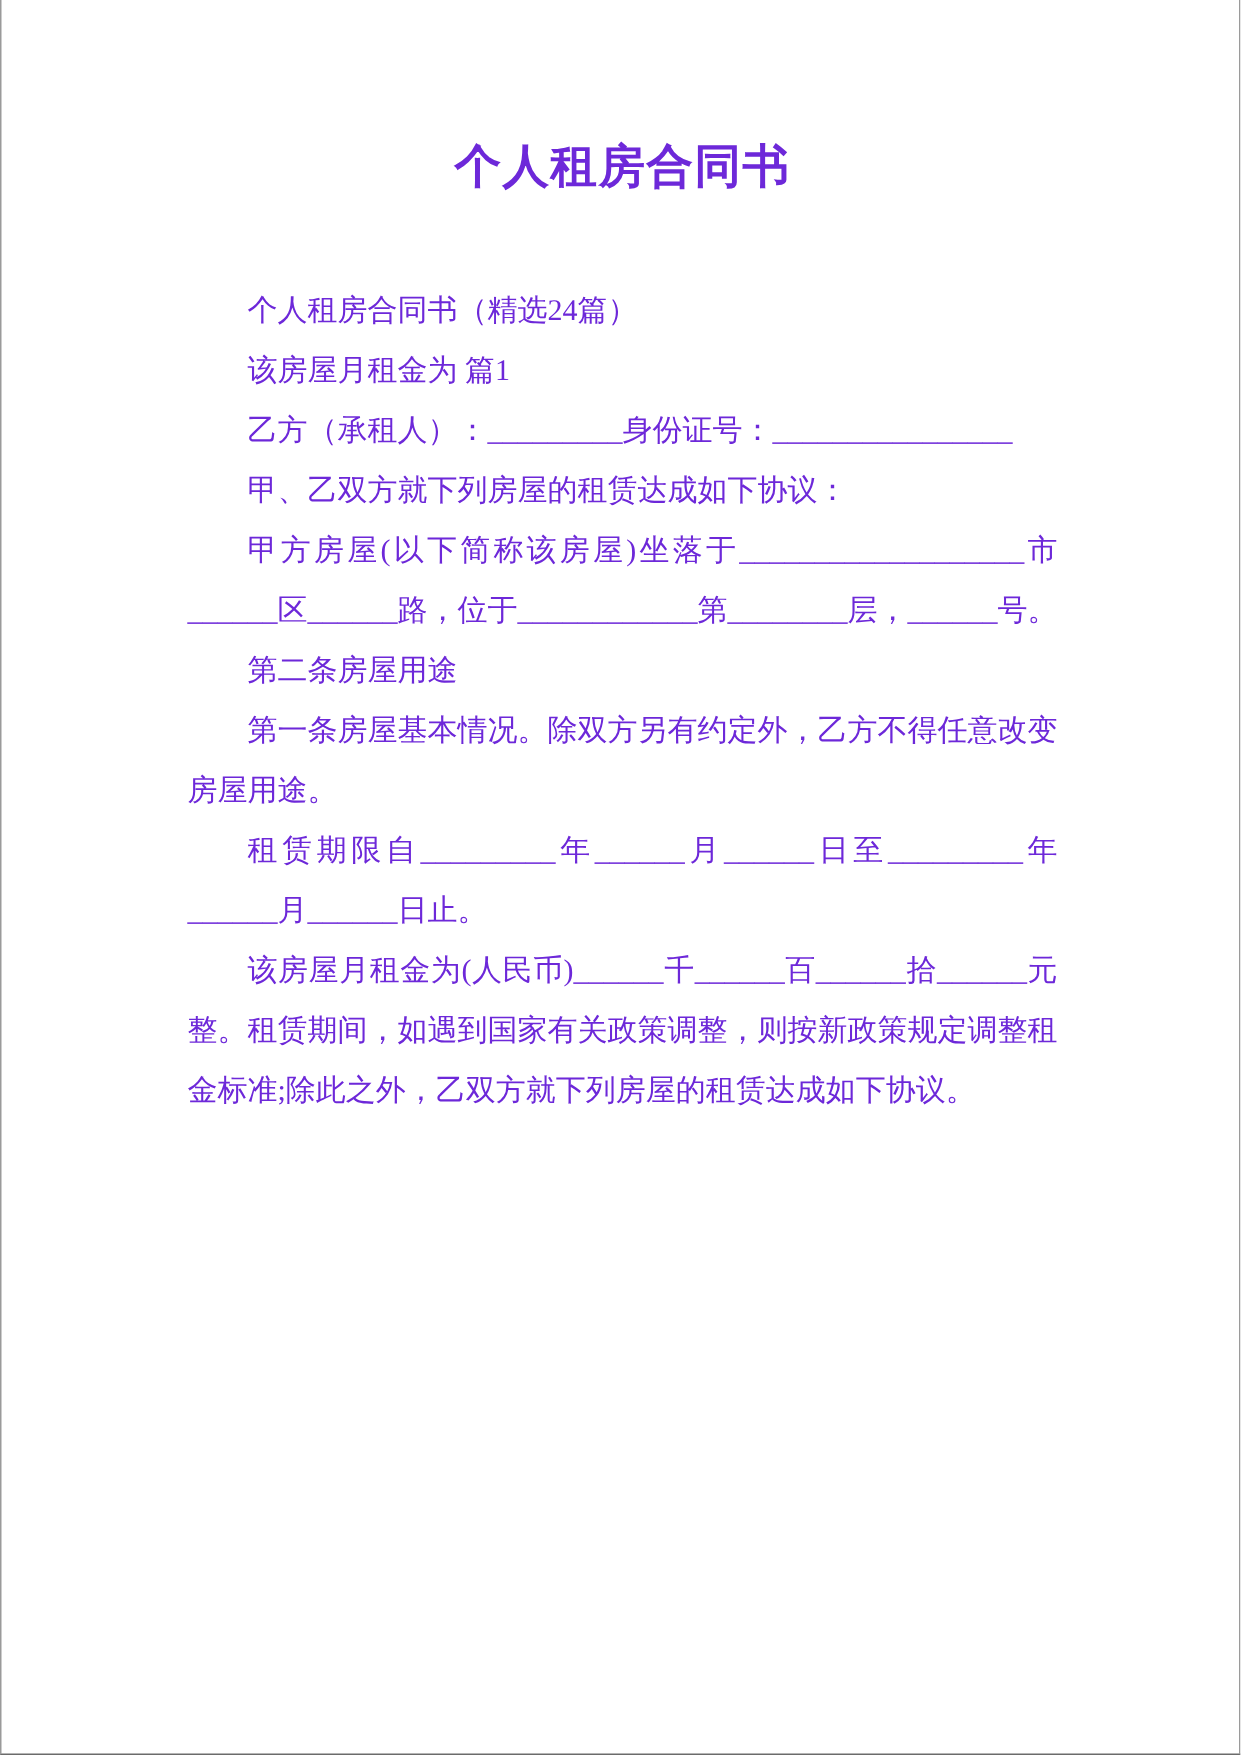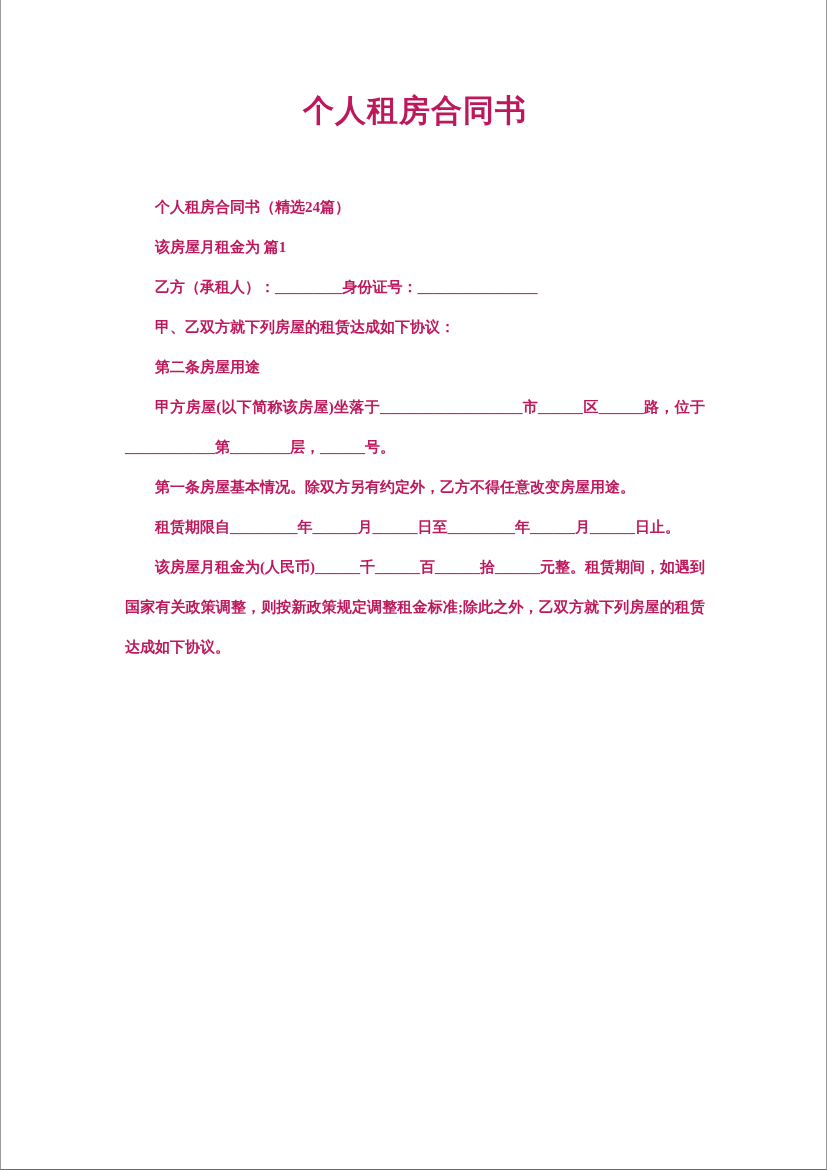--- a/index.html
+++ b/index.html
@@ -12,51 +12,50 @@
     width: 827px;
     height: 1170px;
     box-sizing: border-box;
     background: #ffffff;
     border-left: 1px solid #9a9a9a;
     border-right: 1px solid #9a9a9a;
     border-bottom: 1px solid #6b6b6b;
     padding: 92px 121px 0 124px;
     overflow: hidden;
     font-family: "Liberation Serif", "DejaVu Serif", serif;
-    color: #be185d;
+    color: #6d28d9;
   }
   .doc-title {
     margin: 0 0 56px 0;
     font-size: 31px;
     font-weight: bold;
     text-align: center;
     line-height: 1.25;
     letter-spacing: 1px;
   }
   .doc-body p {
     margin: 0;
-    font-size: 15px;
+    font-size: 20px;
     line-height: 40px;
     text-align: justify;
     text-justify: inter-ideograph;
     text-indent: 2em;
     word-break: normal;
-    font-weight: bold;
   }
 </style>
 </head>
 <body>
 
 <div class="page">
   <h1 class="doc-title">个人租房合同书</h1>
 
   <div class="doc-body">
     <p>个人租房合同书（精选24篇）</p>
     <p>该房屋月租金为 篇1</p>
     <p>乙方（承租人）：_________身份证号：________________</p>
     <p>甲、乙双方就下列房屋的租赁达成如下协议：</p>
+    <p>甲方房屋(以下简称该房屋)坐落于___________________市______区______路，位于____________第________层，______号。</p>
     <p>第二条房屋用途</p>
-    <p>甲方房屋(以下简称该房屋)坐落于___________________市______区______路，位于____________第________层，______号。</p>
     <p>第一条房屋基本情况。除双方另有约定外，乙方不得任意改变房屋用途。</p>
     <p>租赁期限自_________年______月______日至_________年______月______日止。</p>
     <p>该房屋月租金为(人民币)______千______百______拾______元整。租赁期间，如遇到国家有关政策调整，则按新政策规定调整租金标准;除此之外，乙双方就下列房屋的租赁达成如下协议。</p>
   </div>
 </div>
 
 </body></html>

